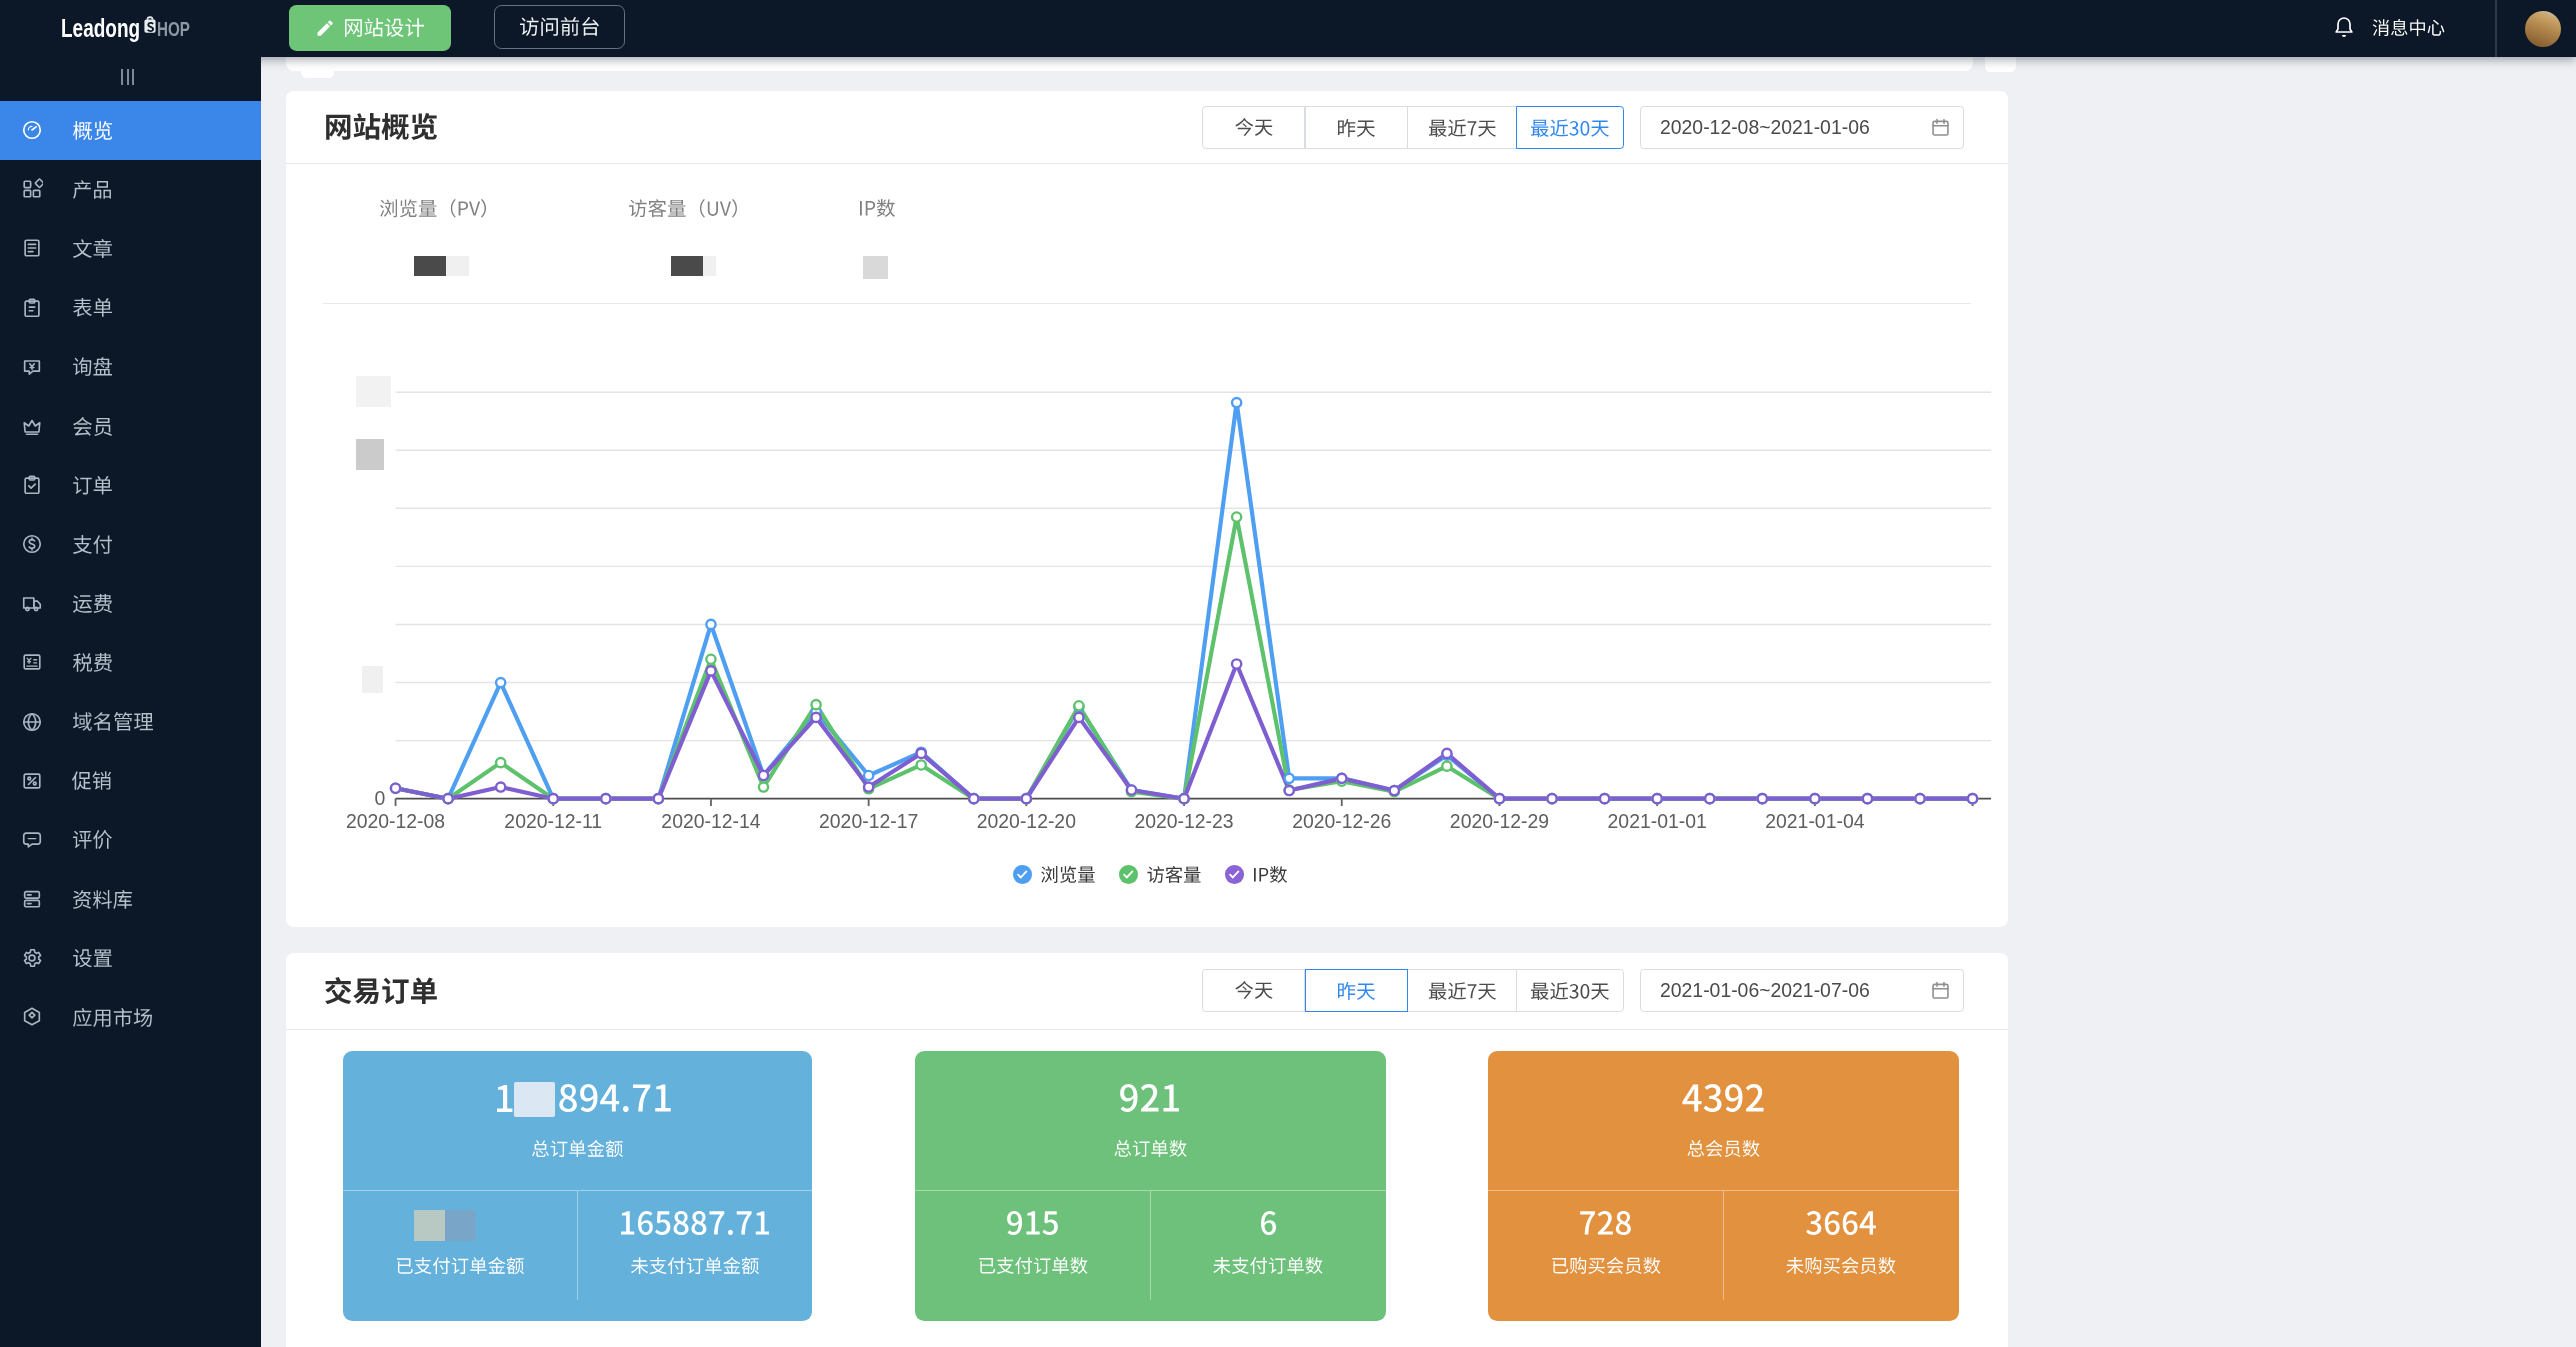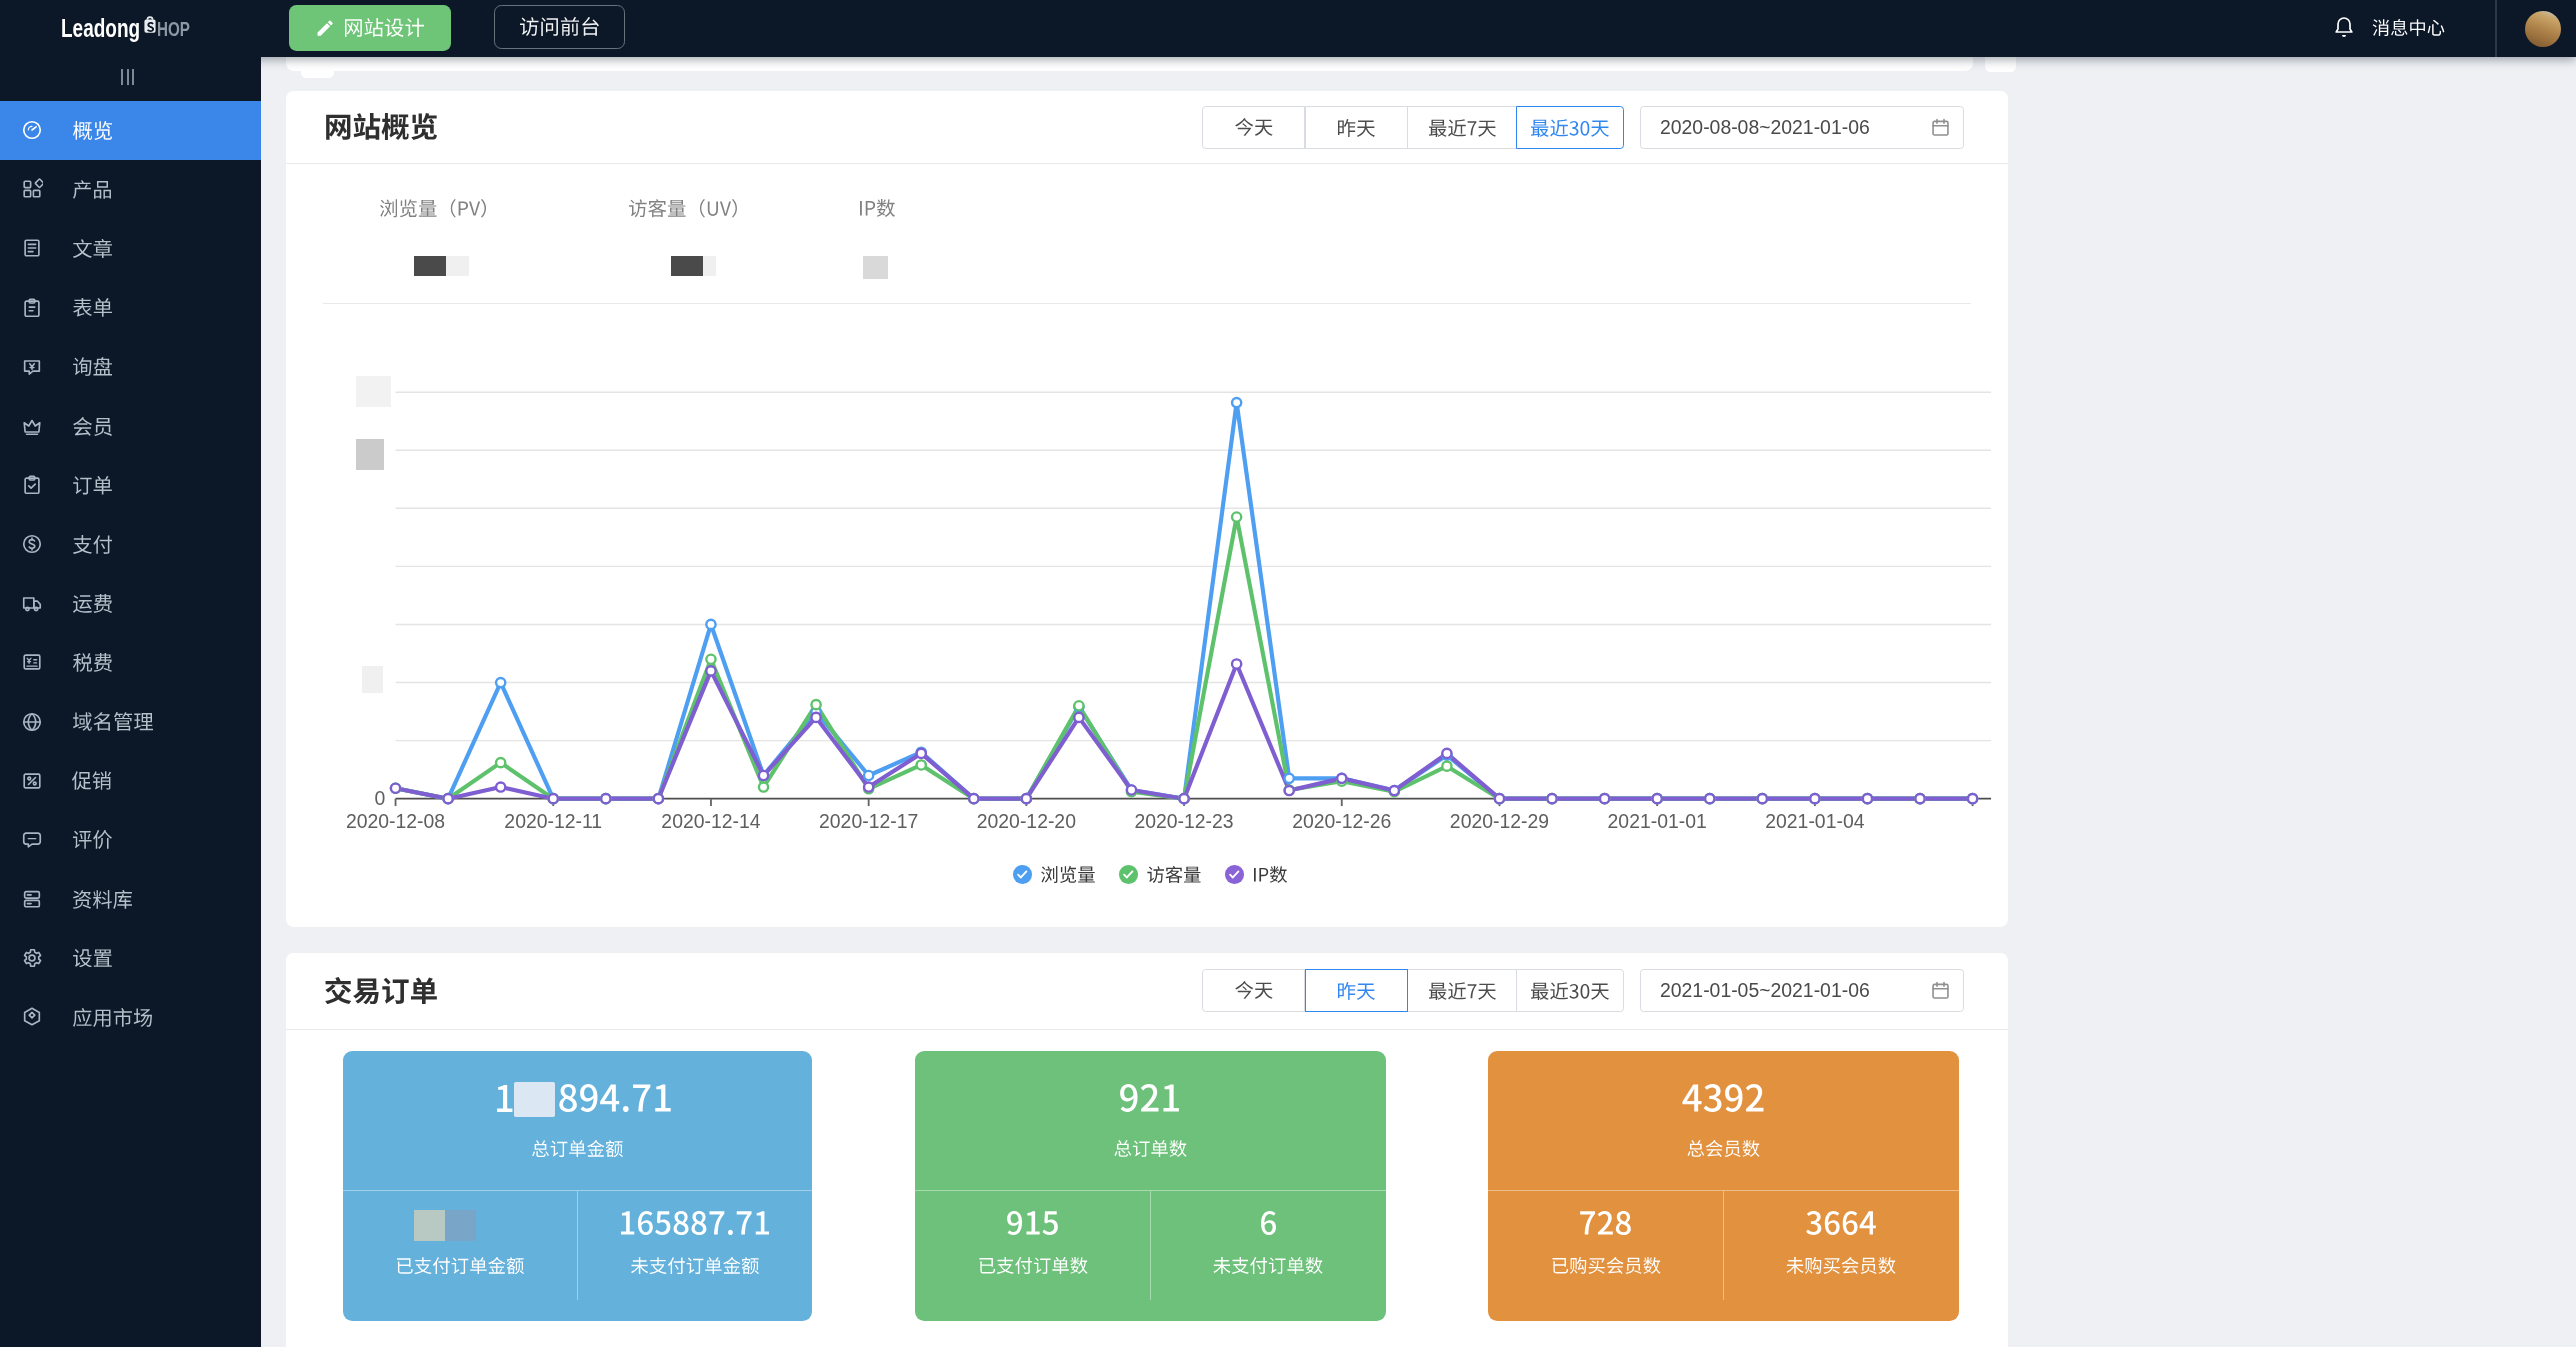--- a/index.html
+++ b/index.html
@@ -179,21 +179,21 @@
   </svg>
 <div class="a" style="left:1407px;top:106px;width:110px;height:43px;border:1.8px solid #d9dce1;z-index:1;background:#fff"></div>
 <svg style="z-index:5;position:absolute;left:1429px;top:119px" width="67" height="18" viewBox="0.99 -17.64 72.95 19.32">
     <path d="M5.2 -13.3H15.8V-11.8H5.2ZM5.2 -15.9H15.8V-14.4H5.2ZM3.7 -17V-10.7H17.4V-17ZM8.3 -8.2V-6.8H4.5V-8.2ZM1 -0.9 1.1 0.5 8.3 -0.4V1.7H9.8V-0.5L11 -0.7V-2L9.8 -1.8V-8.2H19.9V-9.6H1V-8.2H3V-1.1ZM10.6 -6.9V-5.6H11.9L11.5 -5.5C12.1 -4 13 -2.6 14.1 -1.5C12.9 -0.6 11.6 0 10.3 0.5C10.6 0.7 11 1.3 11.1 1.6C12.5 1.1 13.9 0.4 15.1 -0.5C16.3 0.4 17.7 1.2 19.3 1.6C19.5 1.2 19.9 0.7 20.2 0.4C18.7 0 17.3 -0.7 16.2 -1.5C17.6 -2.8 18.7 -4.5 19.3 -6.6L18.4 -7L18.1 -6.9ZM12.9 -5.6H17.5C16.9 -4.4 16.1 -3.3 15.1 -2.4C14.2 -3.3 13.4 -4.4 12.9 -5.6ZM8.3 -5.6V-4.2H4.5V-5.6ZM8.3 -3V-1.7L4.5 -1.2V-3ZM22.7 -16.4C23.9 -15.3 25.2 -13.7 25.9 -12.7L27.1 -13.7C26.5 -14.6 25.1 -16.1 23.9 -17.2ZM39.2 -17.6C37 -17 33.1 -16.6 29.7 -16.4V-11.7C29.7 -9 29.5 -5.2 27.7 -2.5C28 -2.3 28.7 -1.9 29 -1.6C30.6 -3.9 31.1 -7.2 31.3 -10H35.6V-1.6H37.1V-10H41V-11.4H31.3V-11.7V-15.1C34.5 -15.3 38.1 -15.7 40.5 -16.5ZM26.5 -10H22.1V-8.5H25V-2.6C24 -2.3 22.9 -1.3 21.8 -0.1L22.9 1.3C23.9 -0.1 25 -1.3 25.7 -1.3C26.1 -1.3 26.8 -0.6 27.7 -0.1C29.2 0.8 30.9 1.1 33.5 1.1C35.6 1.1 39.3 0.9 40.8 0.8C40.8 0.4 41.1 -0.4 41.3 -0.8C39.2 -0.6 36.1 -0.4 33.6 -0.4C31.2 -0.4 29.4 -0.6 28.1 -1.4C27.3 -1.8 26.9 -2.2 26.5 -2.5ZM46.2 0H48.2C48.4 -6 49.1 -9.6 52.7 -14.2V-15.4H43V-13.8H50.5C47.5 -9.6 46.4 -5.8 46.2 0ZM55 -9.6V-8H62.8C62 -5 60 -1.9 54.5 0.3C54.9 0.6 55.4 1.3 55.6 1.6C60.9 -0.6 63.2 -3.7 64.2 -6.8C65.9 -2.7 68.7 0.2 72.9 1.6C73.1 1.2 73.6 0.5 73.9 0.2C69.7 -1 66.8 -4 65.3 -8H73.3V-9.6H64.7C64.8 -10.4 64.8 -11.2 64.8 -11.9V-14.4H72.4V-16H55.8V-14.4H63.2V-11.9C63.2 -11.2 63.2 -10.4 63.1 -9.6Z" fill="#4c4c4c"></path>
   </svg>
 <div class="a" style="left:1516px;top:106px;width:108px;height:43px;border:1.8px solid #3187f0;border-radius:0 3.7px 3.7px 0;z-index:2;background:#fff"></div>
 <svg style="z-index:5;position:absolute;left:1531px;top:119px" width="78" height="18" viewBox="0.99 -17.64 84.61 19.32">
     <path d="M5.2 -13.3H15.8V-11.8H5.2ZM5.2 -15.9H15.8V-14.4H5.2ZM3.7 -17V-10.7H17.4V-17ZM8.3 -8.2V-6.8H4.5V-8.2ZM1 -0.9 1.1 0.5 8.3 -0.4V1.7H9.8V-0.5L11 -0.7V-2L9.8 -1.8V-8.2H19.9V-9.6H1V-8.2H3V-1.1ZM10.6 -6.9V-5.6H11.9L11.5 -5.5C12.1 -4 13 -2.6 14.1 -1.5C12.9 -0.6 11.6 0 10.3 0.5C10.6 0.7 11 1.3 11.1 1.6C12.5 1.1 13.9 0.4 15.1 -0.5C16.3 0.4 17.7 1.2 19.3 1.6C19.5 1.2 19.9 0.7 20.2 0.4C18.7 0 17.3 -0.7 16.2 -1.5C17.6 -2.8 18.7 -4.5 19.3 -6.6L18.4 -7L18.1 -6.9ZM12.9 -5.6H17.5C16.9 -4.4 16.1 -3.3 15.1 -2.4C14.2 -3.3 13.4 -4.4 12.9 -5.6ZM8.3 -5.6V-4.2H4.5V-5.6ZM8.3 -3V-1.7L4.5 -1.2V-3ZM22.7 -16.4C23.9 -15.3 25.2 -13.7 25.9 -12.7L27.1 -13.7C26.5 -14.6 25.1 -16.1 23.9 -17.2ZM39.2 -17.6C37 -17 33.1 -16.6 29.7 -16.4V-11.7C29.7 -9 29.5 -5.2 27.7 -2.5C28 -2.3 28.7 -1.9 29 -1.6C30.6 -3.9 31.1 -7.2 31.3 -10H35.6V-1.6H37.1V-10H41V-11.4H31.3V-11.7V-15.1C34.5 -15.3 38.1 -15.7 40.5 -16.5ZM26.5 -10H22.1V-8.5H25V-2.6C24 -2.3 22.9 -1.3 21.8 -0.1L22.9 1.3C23.9 -0.1 25 -1.3 25.7 -1.3C26.1 -1.3 26.8 -0.6 27.7 -0.1C29.2 0.8 30.9 1.1 33.5 1.1C35.6 1.1 39.3 0.9 40.8 0.8C40.8 0.4 41.1 -0.4 41.3 -0.8C39.2 -0.6 36.1 -0.4 33.6 -0.4C31.2 -0.4 29.4 -0.6 28.1 -1.4C27.3 -1.8 26.9 -2.2 26.5 -2.5ZM47.5 0.3C50.3 0.3 52.5 -1.4 52.5 -4.1C52.5 -6.2 51 -7.6 49.2 -8V-8.1C50.9 -8.7 52 -10 52 -11.8C52 -14.3 50.1 -15.7 47.5 -15.7C45.7 -15.7 44.3 -14.9 43.2 -13.8L44.2 -12.6C45.1 -13.5 46.2 -14.1 47.4 -14.1C49 -14.1 50 -13.1 50 -11.7C50 -10 48.9 -8.7 45.7 -8.7V-7.3C49.3 -7.3 50.5 -6 50.5 -4.2C50.5 -2.4 49.2 -1.3 47.4 -1.3C45.7 -1.3 44.5 -2.2 43.6 -3.1L42.6 -1.8C43.6 -0.7 45.1 0.3 47.5 0.3ZM59.5 0.3C62.4 0.3 64.3 -2.4 64.3 -7.7C64.3 -13.1 62.4 -15.7 59.5 -15.7C56.6 -15.7 54.7 -13.1 54.7 -7.7C54.7 -2.4 56.6 0.3 59.5 0.3ZM59.5 -1.3C57.8 -1.3 56.6 -3.2 56.6 -7.7C56.6 -12.2 57.8 -14.2 59.5 -14.2C61.2 -14.2 62.4 -12.2 62.4 -7.7C62.4 -3.2 61.2 -1.3 59.5 -1.3ZM66.7 -9.6V-8H74.4C73.7 -5 71.6 -1.9 66.2 0.3C66.5 0.6 67 1.3 67.2 1.6C72.6 -0.6 74.9 -3.7 75.8 -6.8C77.5 -2.7 80.3 0.2 84.5 1.6C84.8 1.2 85.2 0.5 85.6 0.2C81.3 -1 78.4 -4 77 -8H85V-9.6H76.4C76.5 -10.4 76.5 -11.2 76.5 -11.9V-14.4H84.1V-16H67.5V-14.4H74.8V-11.9C74.8 -11.2 74.8 -10.4 74.7 -9.6Z" fill="#3187f0"></path>
   </svg>
 <div class="a" style="left:1640px;top:106px;width:324px;height:43px;border:1.8px solid #d9dce1;border-radius:3.7px;background:#fff"></div>
-<div class="a" style="left:1660px;top:106px;height:43px;line-height:43px;font-size:19.4px;color:#4a4a4a">2020-08-08~2021-01-06</div>
+<div class="a" style="left:1660px;top:106px;height:43px;line-height:43px;font-size:19.4px;color:#4a4a4a">2020-12-08~2021-01-06</div>
 <svg style="position:absolute;left:1930px;top:117px" width="21" height="21" viewBox="0 0 24 24" fill="none" stroke="#8f8f8f" stroke-width="1.8" stroke-linecap="round" stroke-linejoin="round">
     <rect x="3.5" y="5" width="17" height="15.5" rx="1.5"></rect>
     <path d="M3.5 10h17M8 3v4M16 3v4"></path>
   </svg>
 <svg style="position:absolute;left:380px;top:199px" width="106" height="18.5" viewBox="0.88 -17.98 114.89 19.99">
     <path d="M14.4 -15.4V-2.9H15.8V-15.4ZM17.9 -17.7V-0.1C17.9 0.2 17.7 0.3 17.5 0.3C17.2 0.3 16.3 0.3 15.4 0.3C15.6 0.7 15.8 1.3 15.9 1.7C17.2 1.7 18 1.7 18.5 1.4C19.1 1.2 19.3 0.8 19.3 -0.1V-17.7ZM1.7 -16.2C2.7 -15.4 3.9 -14.2 4.4 -13.4L5.5 -14.3C4.9 -15.1 3.8 -16.2 2.8 -17.1ZM0.9 -10.5C1.9 -9.8 3.2 -8.7 3.8 -7.9L4.8 -8.9C4.2 -9.7 2.9 -10.7 1.9 -11.4ZM1.3 0.2 2.6 1.1C3.5 -0.8 4.6 -3.2 5.4 -5.3L4.2 -6.1C3.3 -3.9 2.1 -1.3 1.3 0.2ZM6.2 -10.1C7.2 -8.9 8.2 -7.4 9.1 -5.9C8.2 -3.4 6.9 -1.4 5 0.1C5.4 0.4 5.9 1 6.1 1.3C7.8 -0.2 9.1 -2.1 10 -4.4C10.8 -3 11.4 -1.7 11.8 -0.7L13.1 -1.6C12.6 -2.9 11.7 -4.5 10.7 -6.2C11.3 -8.1 11.8 -10.2 12.2 -12.6H13.5V-14H5.9V-12.6H10.7C10.4 -10.9 10.1 -9.2 9.7 -7.7C8.9 -8.8 8.1 -9.9 7.4 -10.9ZM8 -16.9C8.5 -16 9.2 -14.8 9.4 -14L10.8 -14.7C10.5 -15.4 9.8 -16.6 9.3 -17.5ZM34.5 -13.1C35.6 -12.1 36.8 -10.7 37.3 -9.7L38.7 -10.4C38.2 -11.4 37 -12.7 35.9 -13.7ZM23.4 -16.5V-10.5H24.9V-16.5ZM27.8 -17.4V-9.8H29.3V-17.4ZM32.1 -3.8V-0.5C32.1 1 32.6 1.4 34.7 1.4C35.1 1.4 37.9 1.4 38.4 1.4C40 1.4 40.5 0.8 40.7 -1.6C40.3 -1.7 39.6 -1.9 39.3 -2.1C39.2 -0.2 39.1 0 38.2 0C37.6 0 35.3 0 34.8 0C33.8 0 33.7 -0 33.7 -0.6V-3.8ZM30.6 -6.8V-5.2C30.6 -3.5 30.1 -1.2 22.4 0.5C22.7 0.8 23.2 1.4 23.4 1.7C31.3 -0.1 32.2 -3 32.2 -5.2V-6.8ZM25.1 -9.2V-2.5H26.7V-7.8H36.6V-2.7H38.2V-9.2ZM33.3 -17.7C32.7 -15.3 31.8 -12.9 30.5 -11.4C30.9 -11.2 31.5 -10.8 31.8 -10.6C32.5 -11.5 33.2 -12.7 33.7 -14.1H40.6V-15.5H34.3C34.5 -16.1 34.6 -16.7 34.8 -17.3ZM47.2 -14H57.7V-12.8H47.2ZM47.2 -16H57.7V-14.9H47.2ZM45.7 -17V-11.9H59.3V-17ZM43.1 -11V-9.8H61.9V-11ZM46.8 -5.7H51.7V-4.5H46.8ZM53.2 -5.7H58.3V-4.5H53.2ZM46.8 -7.8H51.7V-6.7H46.8ZM53.2 -7.8H58.3V-6.7H53.2ZM43 -0.1V1.2H62.1V-0.1H53.2V-1.3H60.3V-2.4H53.2V-3.5H59.9V-8.8H45.3V-3.5H51.7V-2.4H44.8V-1.3H51.7V-0.1ZM77.6 -8C77.6 -3.9 79.3 -0.5 81.8 2L83 1.4C80.6 -1.1 79.1 -4.2 79.1 -8C79.1 -11.7 80.6 -14.8 83 -17.3L81.8 -18C79.3 -15.4 77.6 -12.1 77.6 -8ZM86.1 0H88.1V-6.1H90.6C94 -6.1 96.3 -7.6 96.3 -10.9C96.3 -14.2 94 -15.4 90.5 -15.4H86.1ZM88.1 -7.7V-13.8H90.3C93 -13.8 94.3 -13.1 94.3 -10.9C94.3 -8.7 93.1 -7.7 90.3 -7.7ZM102.2 0H104.5L109.4 -15.4H107.4L104.9 -7.1C104.4 -5.2 104 -3.8 103.4 -2H103.3C102.8 -3.8 102.4 -5.2 101.9 -7.1L99.4 -15.4H97.3ZM115.8 -8C115.8 -12.1 114.1 -15.4 111.6 -18L110.3 -17.3C112.7 -14.8 114.2 -11.7 114.2 -8C114.2 -4.2 112.7 -1.1 110.3 1.4L111.6 2C114.1 -0.5 115.8 -3.9 115.8 -8Z" fill="#818181"></path>
   </svg>
 <svg style="position:absolute;left:629px;top:199px" width="108" height="18.5" viewBox="0.97 -17.98 116.66 19.99">
     <path d="M12.5 -17.2C12.8 -16.2 13.3 -14.8 13.4 -14L15 -14.5C14.8 -15.3 14.3 -16.6 13.9 -17.6ZM2.6 -16.3C3.6 -15.4 5 -14 5.6 -13.1L6.7 -14.3C6.1 -15 4.7 -16.4 3.7 -17.3ZM7.9 -14V-12.4H10.9C10.8 -7.2 10.5 -2.1 7.1 0.6C7.5 0.9 8 1.4 8.3 1.7C10.9 -0.5 11.8 -3.9 12.2 -7.9H16.9C16.7 -2.7 16.4 -0.7 15.9 -0.2C15.8 0 15.6 0.1 15.2 0.1C14.8 0.1 13.8 0.1 12.7 -0C12.9 0.4 13.1 1 13.1 1.5C14.2 1.5 15.2 1.6 15.9 1.5C16.5 1.4 16.9 1.3 17.3 0.8C17.9 0 18.2 -2.2 18.5 -8.6C18.5 -8.8 18.5 -9.3 18.5 -9.3H12.3C12.4 -10.3 12.5 -11.4 12.5 -12.4H20V-14ZM1 -11.1V-9.6H4.2V-2.6C4.2 -1.6 3.4 -0.9 3 -0.6C3.3 -0.3 3.8 0.4 4 0.7C4.3 0.3 4.9 -0.2 8.6 -3.1C8.5 -3.3 8.3 -3.9 8.1 -4.3L5.8 -2.6V-11.1ZM28.5 -11.1H34.9C34 -10.1 32.8 -9.3 31.5 -8.5C30.3 -9.2 29.2 -10.1 28.4 -11ZM28.9 -13.9C27.9 -12.3 25.9 -10.5 22.9 -9.2C23.3 -8.9 23.8 -8.4 24 -8C25.2 -8.7 26.3 -9.3 27.3 -10.1C28.1 -9.2 29 -8.4 30.1 -7.7C27.5 -6.4 24.5 -5.5 21.7 -5C22 -4.7 22.4 -4.1 22.5 -3.6C23.6 -3.9 24.7 -4.1 25.9 -4.5V1.7H27.4V0.9H35.7V1.6H37.3V-4.6C38.3 -4.3 39.3 -4.1 40.3 -4C40.5 -4.4 40.9 -5.1 41.3 -5.5C38.3 -5.9 35.4 -6.6 33.1 -7.7C34.8 -8.8 36.3 -10.2 37.3 -11.8L36.2 -12.4L35.9 -12.3H29.7C30 -12.8 30.3 -13.2 30.6 -13.6ZM31.5 -6.8C33 -6 34.7 -5.3 36.5 -4.8H26.8C28.5 -5.3 30.1 -6 31.5 -6.8ZM27.4 -0.4V-3.5H35.7V-0.4ZM30.1 -17.4C30.4 -16.9 30.7 -16.3 31 -15.7H22.6V-11.8H24.2V-14.3H38.8V-11.8H40.4V-15.7H32.8C32.5 -16.4 32 -17.2 31.6 -17.8ZM47.2 -14H57.7V-12.8H47.2ZM47.2 -16H57.7V-14.9H47.2ZM45.7 -17V-11.9H59.3V-17ZM43.1 -11V-9.8H61.9V-11ZM46.8 -5.7H51.7V-4.5H46.8ZM53.2 -5.7H58.3V-4.5H53.2ZM46.8 -7.8H51.7V-6.7H46.8ZM53.2 -7.8H58.3V-6.7H53.2ZM43 -0.1V1.2H62.1V-0.1H53.2V-1.3H60.3V-2.4H53.2V-3.5H59.9V-8.8H45.3V-3.5H51.7V-2.4H44.8V-1.3H51.7V-0.1ZM77.6 -8C77.6 -3.9 79.3 -0.5 81.8 2L83 1.4C80.6 -1.1 79.1 -4.2 79.1 -8C79.1 -11.7 80.6 -14.8 83 -17.3L81.8 -18C79.3 -15.4 77.6 -12.1 77.6 -8ZM91.6 0.3C94.7 0.3 97.1 -1.4 97.1 -6.3V-15.4H95.2V-6.3C95.2 -2.6 93.6 -1.4 91.6 -1.4C89.6 -1.4 88 -2.6 88 -6.3V-15.4H86.1V-6.3C86.1 -1.4 88.4 0.3 91.6 0.3ZM104.1 0H106.3L111.2 -15.4H109.2L106.8 -7.1C106.2 -5.2 105.9 -3.8 105.3 -2H105.2C104.6 -3.8 104.2 -5.2 103.7 -7.1L101.2 -15.4H99.2ZM117.6 -8C117.6 -12.1 116 -15.4 113.4 -18L112.2 -17.3C114.6 -14.8 116.1 -11.7 116.1 -8C116.1 -4.2 114.6 -1.1 112.2 1.4L113.4 2C116 -0.5 117.6 -3.9 117.6 -8Z" fill="#818181"></path>
   </svg>
@@ -373,21 +373,21 @@
   </svg>
 <div class="a" style="left:1407px;top:969px;width:110px;height:43px;border:1.8px solid #d9dce1;z-index:1;background:#fff"></div>
 <svg style="z-index:5;position:absolute;left:1429px;top:982px" width="67" height="18" viewBox="0.99 -17.64 72.95 19.32">
     <path d="M5.2 -13.3H15.8V-11.8H5.2ZM5.2 -15.9H15.8V-14.4H5.2ZM3.7 -17V-10.7H17.4V-17ZM8.3 -8.2V-6.8H4.5V-8.2ZM1 -0.9 1.1 0.5 8.3 -0.4V1.7H9.8V-0.5L11 -0.7V-2L9.8 -1.8V-8.2H19.9V-9.6H1V-8.2H3V-1.1ZM10.6 -6.9V-5.6H11.9L11.5 -5.5C12.1 -4 13 -2.6 14.1 -1.5C12.9 -0.6 11.6 0 10.3 0.5C10.6 0.7 11 1.3 11.1 1.6C12.5 1.1 13.9 0.4 15.1 -0.5C16.3 0.4 17.7 1.2 19.3 1.6C19.5 1.2 19.9 0.7 20.2 0.4C18.7 0 17.3 -0.7 16.2 -1.5C17.6 -2.8 18.7 -4.5 19.3 -6.6L18.4 -7L18.1 -6.9ZM12.9 -5.6H17.5C16.9 -4.4 16.1 -3.3 15.1 -2.4C14.2 -3.3 13.4 -4.4 12.9 -5.6ZM8.3 -5.6V-4.2H4.5V-5.6ZM8.3 -3V-1.7L4.5 -1.2V-3ZM22.7 -16.4C23.9 -15.3 25.2 -13.7 25.9 -12.7L27.1 -13.7C26.5 -14.6 25.1 -16.1 23.9 -17.2ZM39.2 -17.6C37 -17 33.1 -16.6 29.7 -16.4V-11.7C29.7 -9 29.5 -5.2 27.7 -2.5C28 -2.3 28.7 -1.9 29 -1.6C30.6 -3.9 31.1 -7.2 31.3 -10H35.6V-1.6H37.1V-10H41V-11.4H31.3V-11.7V-15.1C34.5 -15.3 38.1 -15.7 40.5 -16.5ZM26.5 -10H22.1V-8.5H25V-2.6C24 -2.3 22.9 -1.3 21.8 -0.1L22.9 1.3C23.9 -0.1 25 -1.3 25.7 -1.3C26.1 -1.3 26.8 -0.6 27.7 -0.1C29.2 0.8 30.9 1.1 33.5 1.1C35.6 1.1 39.3 0.9 40.8 0.8C40.8 0.4 41.1 -0.4 41.3 -0.8C39.2 -0.6 36.1 -0.4 33.6 -0.4C31.2 -0.4 29.4 -0.6 28.1 -1.4C27.3 -1.8 26.9 -2.2 26.5 -2.5ZM46.2 0H48.2C48.4 -6 49.1 -9.6 52.7 -14.2V-15.4H43V-13.8H50.5C47.5 -9.6 46.4 -5.8 46.2 0ZM55 -9.6V-8H62.8C62 -5 60 -1.9 54.5 0.3C54.9 0.6 55.4 1.3 55.6 1.6C60.9 -0.6 63.2 -3.7 64.2 -6.8C65.9 -2.7 68.7 0.2 72.9 1.6C73.1 1.2 73.6 0.5 73.9 0.2C69.7 -1 66.8 -4 65.3 -8H73.3V-9.6H64.7C64.8 -10.4 64.8 -11.2 64.8 -11.9V-14.4H72.4V-16H55.8V-14.4H63.2V-11.9C63.2 -11.2 63.2 -10.4 63.1 -9.6Z" fill="#4c4c4c"></path>
   </svg>
 <div class="a" style="left:1516px;top:969px;width:108px;height:43px;border:1.8px solid #d9dce1;border-radius:0 3.7px 3.7px 0;z-index:1;background:#fff"></div>
 <svg style="z-index:5;position:absolute;left:1531px;top:982px" width="78" height="18" viewBox="0.99 -17.64 84.61 19.32">
     <path d="M5.2 -13.3H15.8V-11.8H5.2ZM5.2 -15.9H15.8V-14.4H5.2ZM3.7 -17V-10.7H17.4V-17ZM8.3 -8.2V-6.8H4.5V-8.2ZM1 -0.9 1.1 0.5 8.3 -0.4V1.7H9.8V-0.5L11 -0.7V-2L9.8 -1.8V-8.2H19.9V-9.6H1V-8.2H3V-1.1ZM10.6 -6.9V-5.6H11.9L11.5 -5.5C12.1 -4 13 -2.6 14.1 -1.5C12.9 -0.6 11.6 0 10.3 0.5C10.6 0.7 11 1.3 11.1 1.6C12.5 1.1 13.9 0.4 15.1 -0.5C16.3 0.4 17.7 1.2 19.3 1.6C19.5 1.2 19.9 0.7 20.2 0.4C18.7 0 17.3 -0.7 16.2 -1.5C17.6 -2.8 18.7 -4.5 19.3 -6.6L18.4 -7L18.1 -6.9ZM12.9 -5.6H17.5C16.9 -4.4 16.1 -3.3 15.1 -2.4C14.2 -3.3 13.4 -4.4 12.9 -5.6ZM8.3 -5.6V-4.2H4.5V-5.6ZM8.3 -3V-1.7L4.5 -1.2V-3ZM22.7 -16.4C23.9 -15.3 25.2 -13.7 25.9 -12.7L27.1 -13.7C26.5 -14.6 25.1 -16.1 23.9 -17.2ZM39.2 -17.6C37 -17 33.1 -16.6 29.7 -16.4V-11.7C29.7 -9 29.5 -5.2 27.7 -2.5C28 -2.3 28.7 -1.9 29 -1.6C30.6 -3.9 31.1 -7.2 31.3 -10H35.6V-1.6H37.1V-10H41V-11.4H31.3V-11.7V-15.1C34.5 -15.3 38.1 -15.7 40.5 -16.5ZM26.5 -10H22.1V-8.5H25V-2.6C24 -2.3 22.9 -1.3 21.8 -0.1L22.9 1.3C23.9 -0.1 25 -1.3 25.7 -1.3C26.1 -1.3 26.8 -0.6 27.7 -0.1C29.2 0.8 30.9 1.1 33.5 1.1C35.6 1.1 39.3 0.9 40.8 0.8C40.8 0.4 41.1 -0.4 41.3 -0.8C39.2 -0.6 36.1 -0.4 33.6 -0.4C31.2 -0.4 29.4 -0.6 28.1 -1.4C27.3 -1.8 26.9 -2.2 26.5 -2.5ZM47.5 0.3C50.3 0.3 52.5 -1.4 52.5 -4.1C52.5 -6.2 51 -7.6 49.2 -8V-8.1C50.9 -8.7 52 -10 52 -11.8C52 -14.3 50.1 -15.7 47.5 -15.7C45.7 -15.7 44.3 -14.9 43.2 -13.8L44.2 -12.6C45.1 -13.5 46.2 -14.1 47.4 -14.1C49 -14.1 50 -13.1 50 -11.7C50 -10 48.9 -8.7 45.7 -8.7V-7.3C49.3 -7.3 50.5 -6 50.5 -4.2C50.5 -2.4 49.2 -1.3 47.4 -1.3C45.7 -1.3 44.5 -2.2 43.6 -3.1L42.6 -1.8C43.6 -0.7 45.1 0.3 47.5 0.3ZM59.5 0.3C62.4 0.3 64.3 -2.4 64.3 -7.7C64.3 -13.1 62.4 -15.7 59.5 -15.7C56.6 -15.7 54.7 -13.1 54.7 -7.7C54.7 -2.4 56.6 0.3 59.5 0.3ZM59.5 -1.3C57.8 -1.3 56.6 -3.2 56.6 -7.7C56.6 -12.2 57.8 -14.2 59.5 -14.2C61.2 -14.2 62.4 -12.2 62.4 -7.7C62.4 -3.2 61.2 -1.3 59.5 -1.3ZM66.7 -9.6V-8H74.4C73.7 -5 71.6 -1.9 66.2 0.3C66.5 0.6 67 1.3 67.2 1.6C72.6 -0.6 74.9 -3.7 75.8 -6.8C77.5 -2.7 80.3 0.2 84.5 1.6C84.8 1.2 85.2 0.5 85.6 0.2C81.3 -1 78.4 -4 77 -8H85V-9.6H76.4C76.5 -10.4 76.5 -11.2 76.5 -11.9V-14.4H84.1V-16H67.5V-14.4H74.8V-11.9C74.8 -11.2 74.8 -10.4 74.7 -9.6Z" fill="#4c4c4c"></path>
   </svg>
 <div class="a" style="left:1640px;top:969px;width:324px;height:43px;border:1.8px solid #d9dce1;border-radius:3.7px;background:#fff"></div>
-<div class="a" style="left:1660px;top:969px;height:43px;line-height:43px;font-size:19.4px;color:#4a4a4a">2021-01-05~2021-01-06</div>
+<div class="a" style="left:1660px;top:969px;height:43px;line-height:43px;font-size:19.4px;color:#4a4a4a">2021-01-06~2021-07-06</div>
 <svg style="position:absolute;left:1930px;top:980px" width="21" height="21" viewBox="0 0 24 24" fill="none" stroke="#8f8f8f" stroke-width="1.8" stroke-linecap="round" stroke-linejoin="round">
     <rect x="3.5" y="5" width="17" height="15.5" rx="1.5"></rect>
     <path d="M3.5 10h17M8 3v4M16 3v4"></path>
   </svg>
 <div class="a" style="left:343px;top:1051px;width:469px;height:270px;background:#64b1dc;border-radius:9.2px"></div>
 <svg style="position:absolute;left:497px;top:1085px" width="15.5" height="27" viewBox="3.40 -29.48 16.84 29.48">
     <path d="M3.4 0H20.2V-3.8H14.5V-29.5H11C9.3 -28.4 7.4 -27.7 4.6 -27.2V-24.3H9.9V-3.8H3.4Z" fill="#ffffff"></path>
   </svg>
 <div class="a" style="left:514px;top:1082px;width:41px;height:35px;background:#dbe7f3;border-radius:1.8px"></div>
 <svg style="position:absolute;left:559px;top:1084px" width="112" height="28" viewBox="1.84 -30.00 121.52 30.56">

